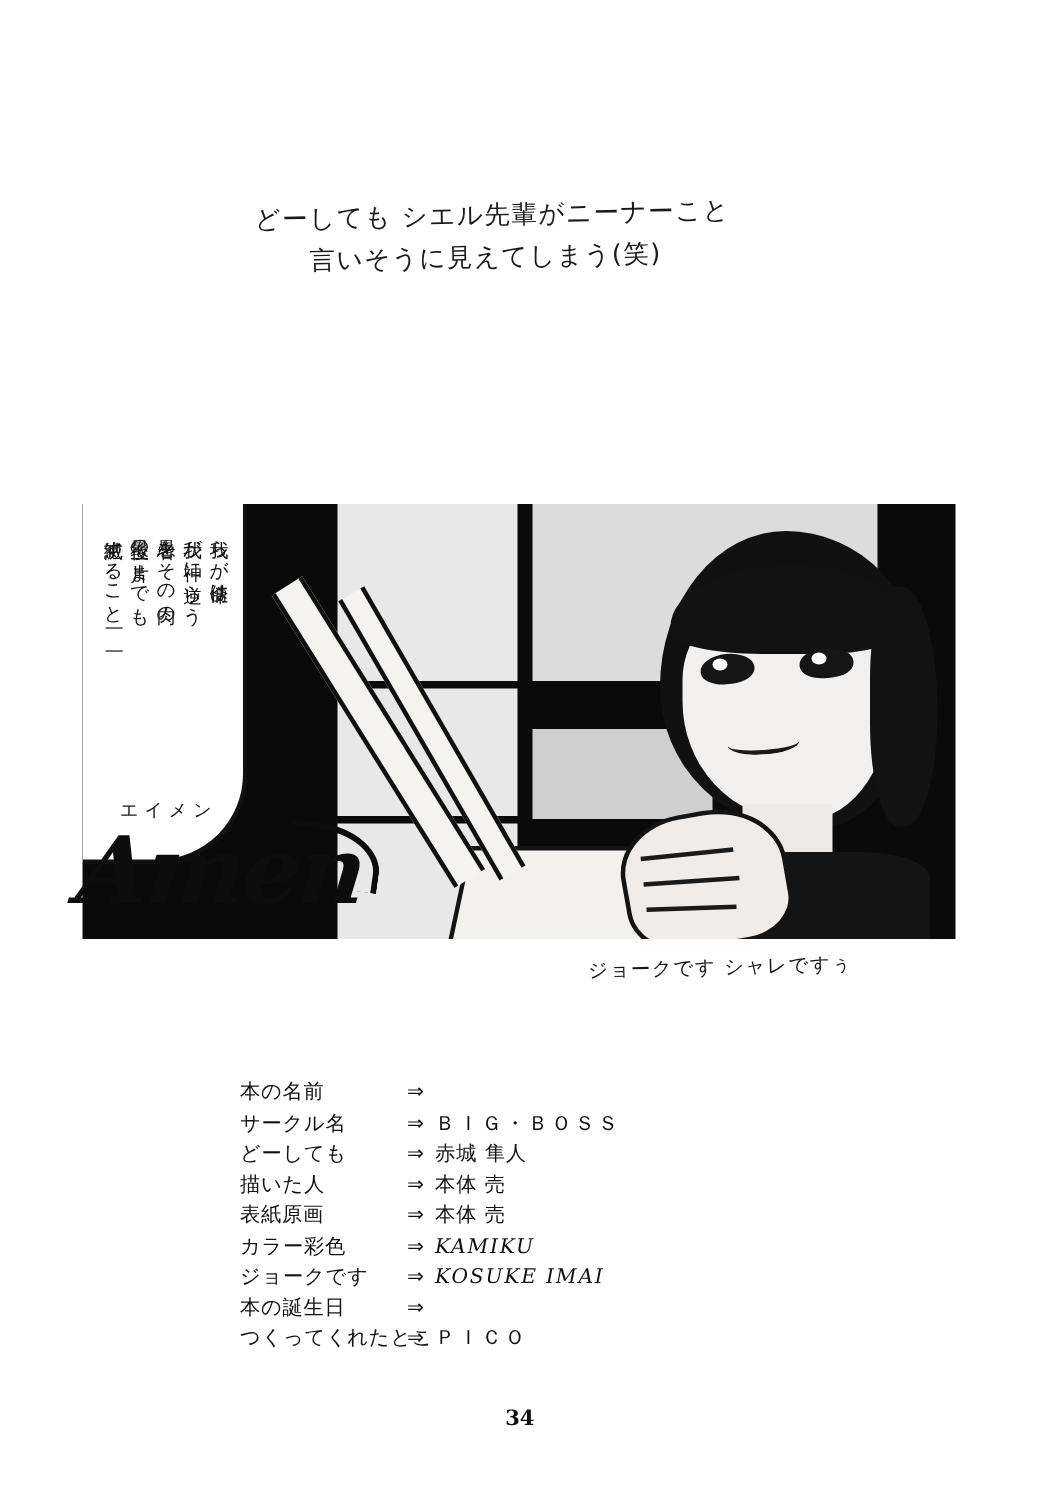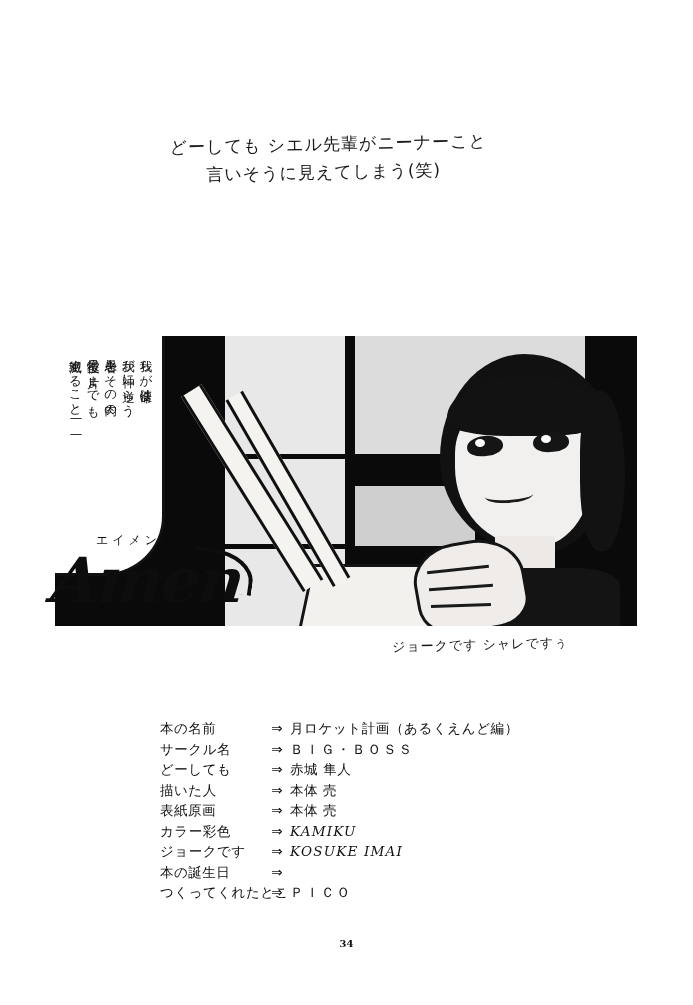--- a/index.html
+++ b/index.html
@@ -257,21 +257,20 @@
     height: 96px;
   }
   .amen-kana {
     position: absolute;
     left: 28px;
     top: 0px;
     font-family: "DejaVu Sans", sans-serif;
     font-size: 12px;
     letter-spacing: 4px;
     color: #111;
-    margin-left: 16px;
   }
   .amen-word {
     position: absolute;
     left: 0px;
     top: 12px;
     font-family: "DejaVu Serif", serif;
     font-size: 62px;
     font-weight: 700;
     font-style: italic;
     color: #0d0d0d;
@@ -345,21 +344,21 @@
   }
 
   
   .page-number {
     position: absolute;
     left: 0;
     right: 0;
     top: 938px;
     text-align: center;
     font-family: "DejaVu Serif", serif;
-    font-size: 10px;
+    font-size: 14px;
     font-weight: 700;
     color: #111;
   }
 </style>
 </head>
 <body>
 
 <div class="handwrite-top">
   <span>どーしても シエル先輩がニーナーこと</span>
   <span class="l2">言いそうに見えてしまう(笑)</span>
@@ -406,21 +405,20 @@
   <div class="amen-tail"></div>
 </div>
 
 <div class="handwrite-bottom">ジョークです シャレですぅ</div>
 
 <div class="colophon">
 
   <div class="colophon-row">
     <span class="col-label">本の名前</span>
     <span class="col-arrow">⇒</span>
-    <span class="col-value">月ロケット計画（あるくえんど編）</span>
   </div>
 
   <div class="colophon-row">
     <span class="col-label">サークル名</span>
     <span class="col-arrow">⇒</span>
     <span class="col-value latin">ＢＩＧ・ＢＯＳＳ</span>
   </div>
 
   <div class="colophon-row">
     <span class="col-label">どーしても</span>

